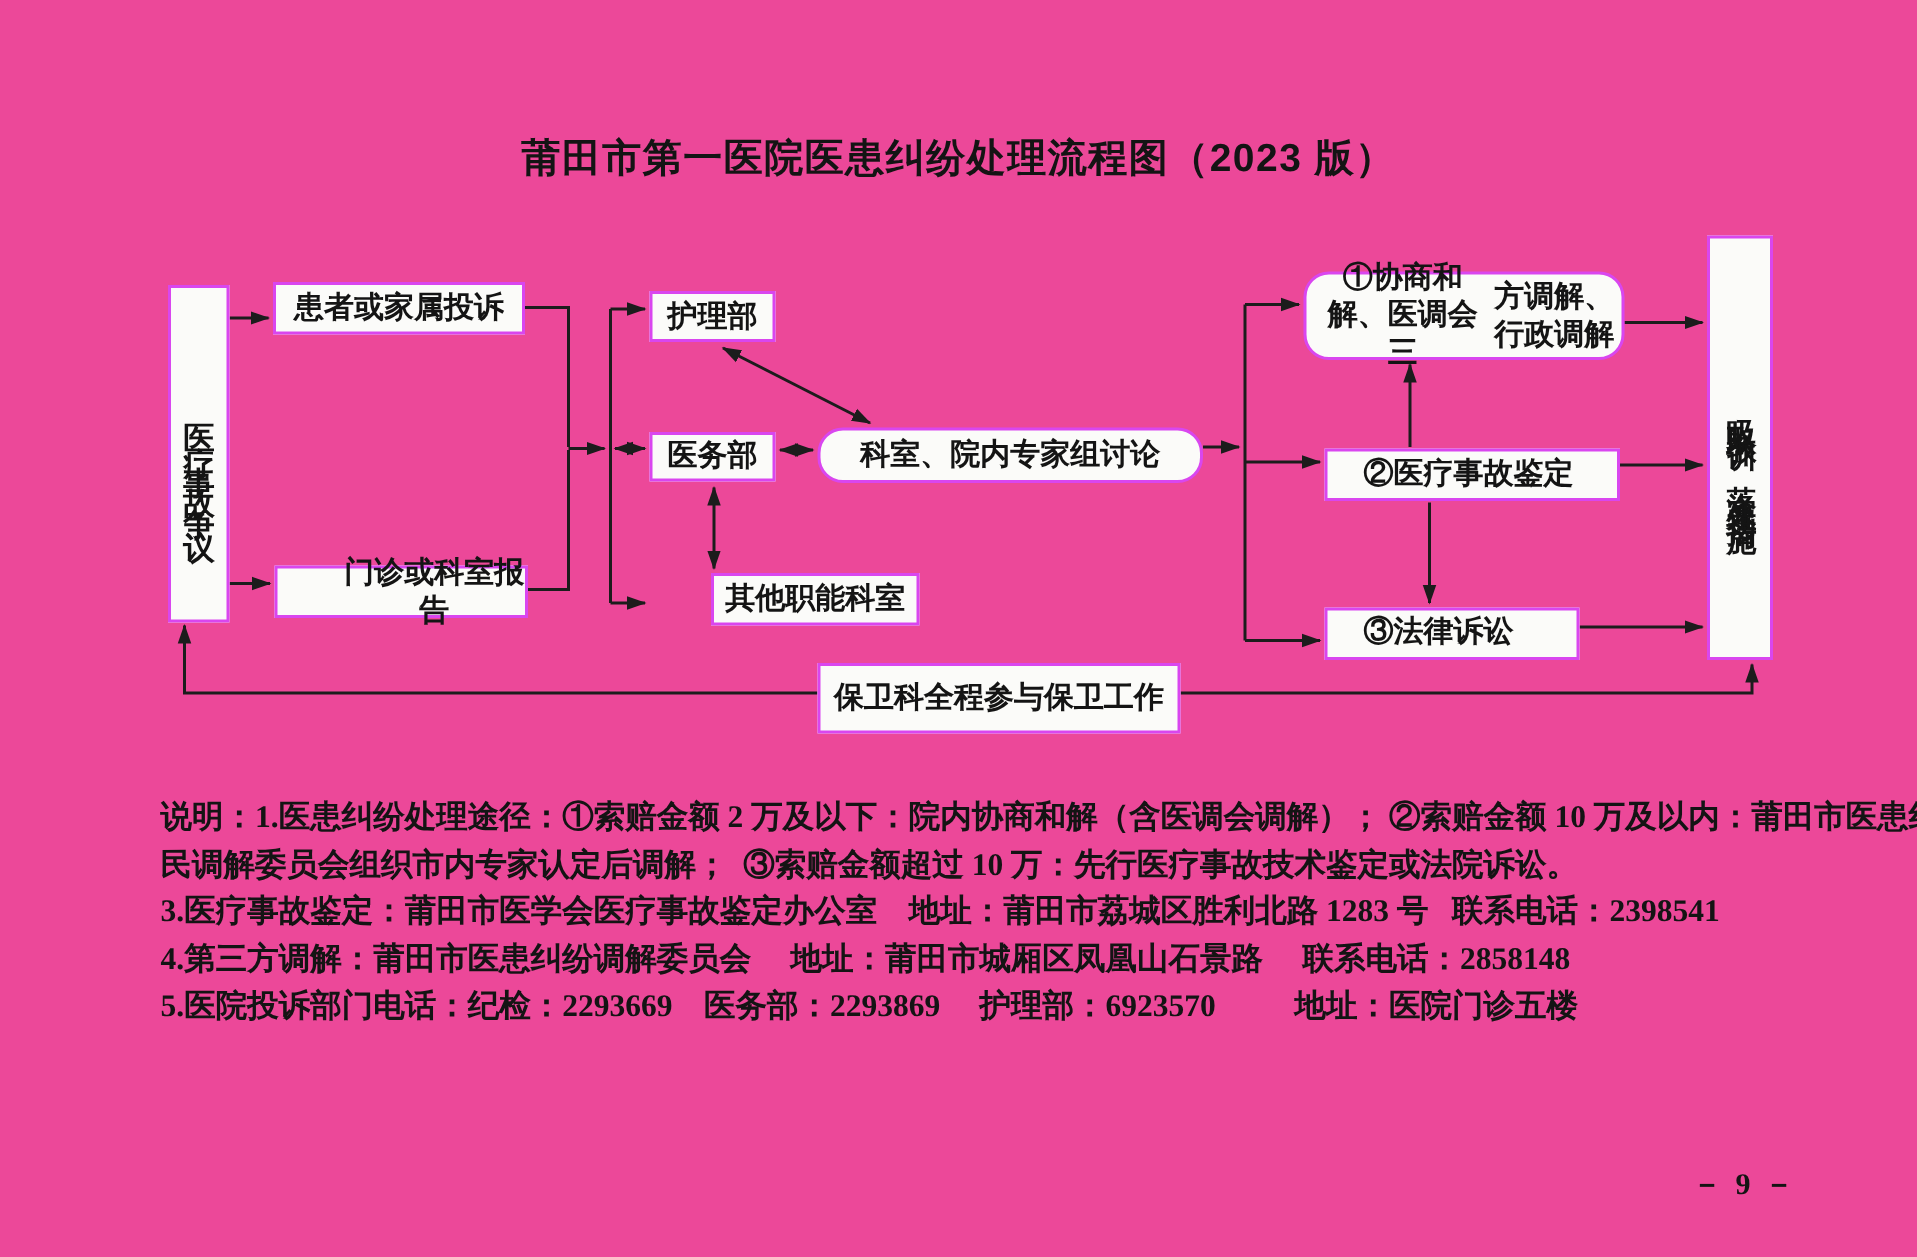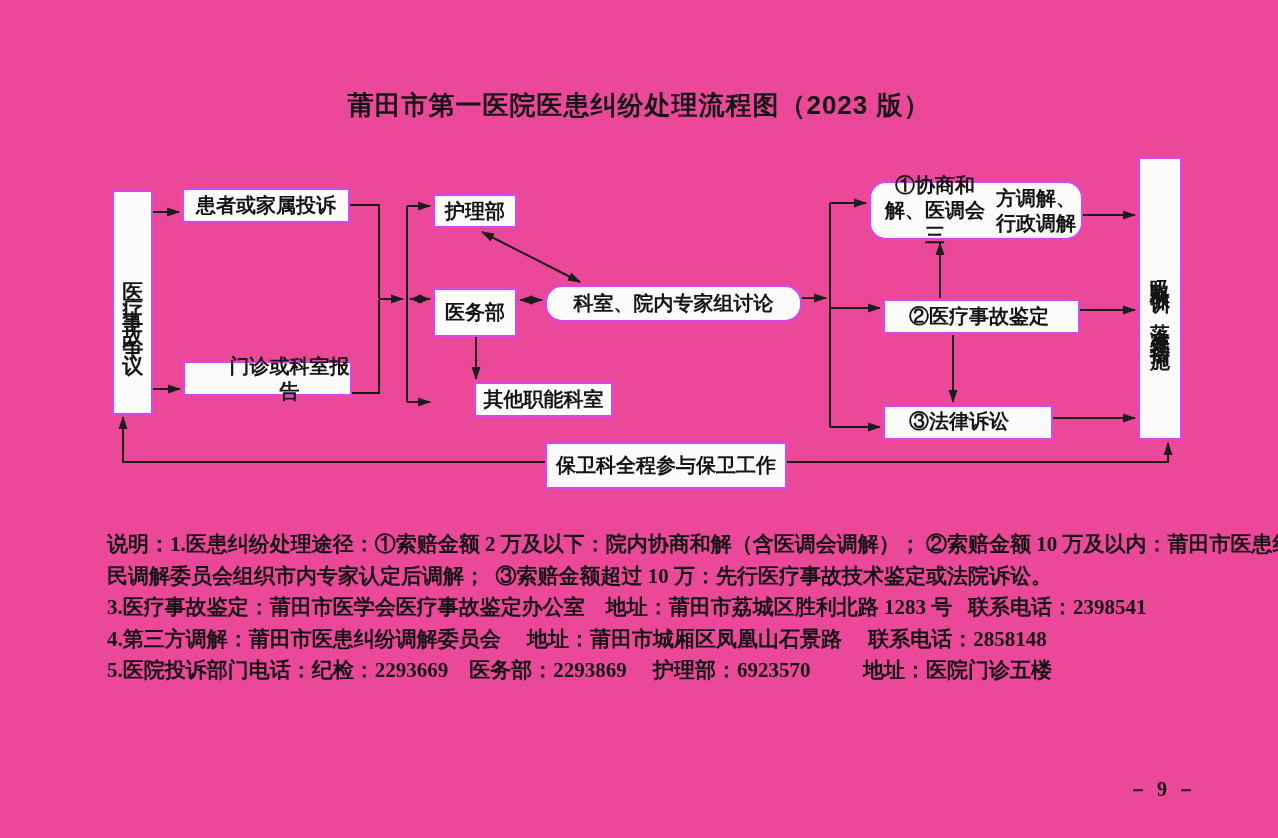--- a/index.html
+++ b/index.html
@@ -96,25 +96,25 @@
 
       <path d="M545,462 H123 V417" marker-end="url(#mA)"></path>
       <path d="M787,462 H1168 V443" marker-end="url(#mA)"></path>
     </g>
   </svg>
 
   <div class="fbox vtext" id="dispute-box" style="left:112px;top:190px;width:41px;height:225px;">医疗事故争议</div>
 
   <div class="fbox" style="left:182px;top:188px;width:168px;height:35px;">患者或家属投诉</div>
 
-  <div class="fbox" style="left:183px;top:361px;width:169px;height:35px;padding-left:44px;">门诊或科室报告</div>
+  <div class="fbox" style="left:183px;top:377px;width:169px;height:35px;padding-left:44px;">门诊或科室报告</div>
 
   <div class="fbox" style="left:433px;top:194px;width:84px;height:34px;">护理部</div>
 
-  <div class="fbox" style="left:433px;top:288px;width:84px;height:49px;">医务部</div>
+  <div class="fbox" style="left:433px;top:288px;width:84px;height:33px;">医务部</div>
 
   <div class="fbox" style="left:433px;top:382px;width:139px;height:35px;margin-left:41px;">其他职能科室</div>
 
   <div class="fbox" style="left:545px;top:285px;width:257px;height:37px;border-radius:17px;">科室、院内专家组讨论</div>
 
   <div class="fbox" id="option1-box" style="left:869px;top:181px;width:214px;height:59px;">
     <span>①协商和解、医调会三</span>
     <span>方调解、行政调解</span>
   </div>
 

